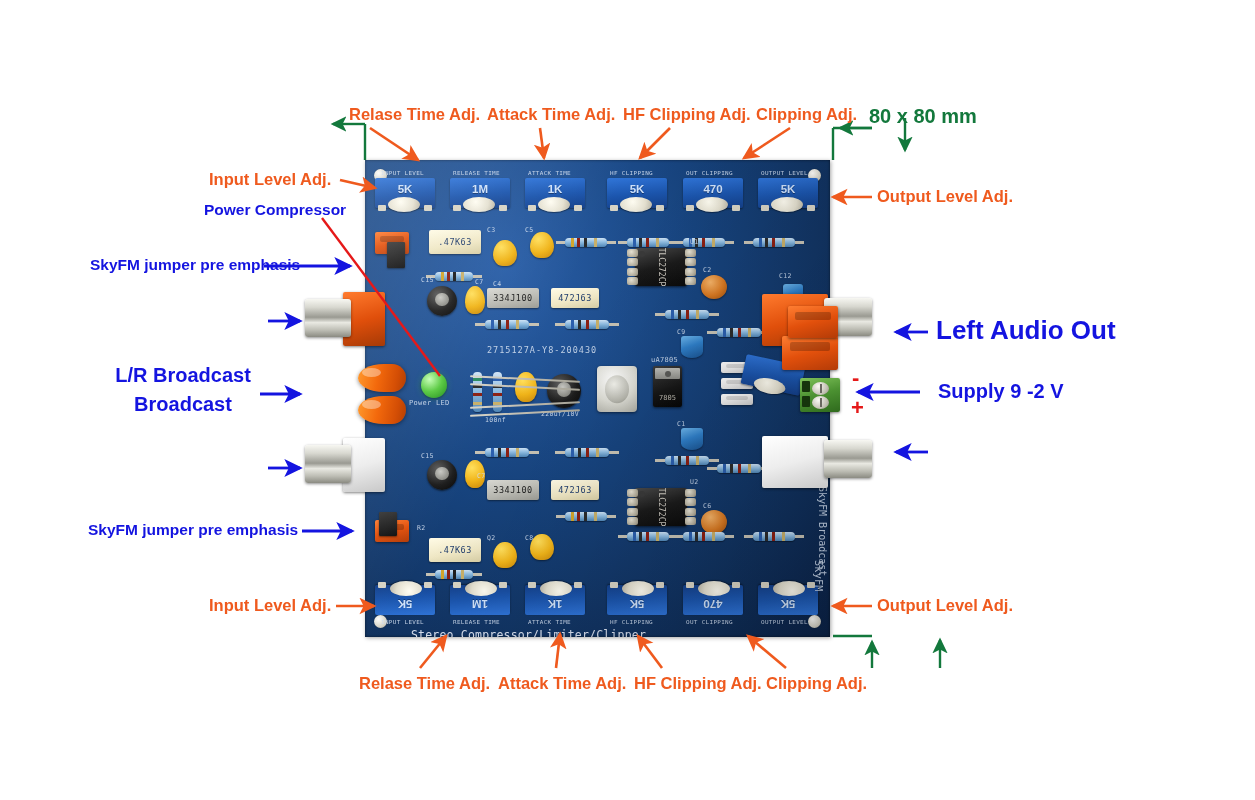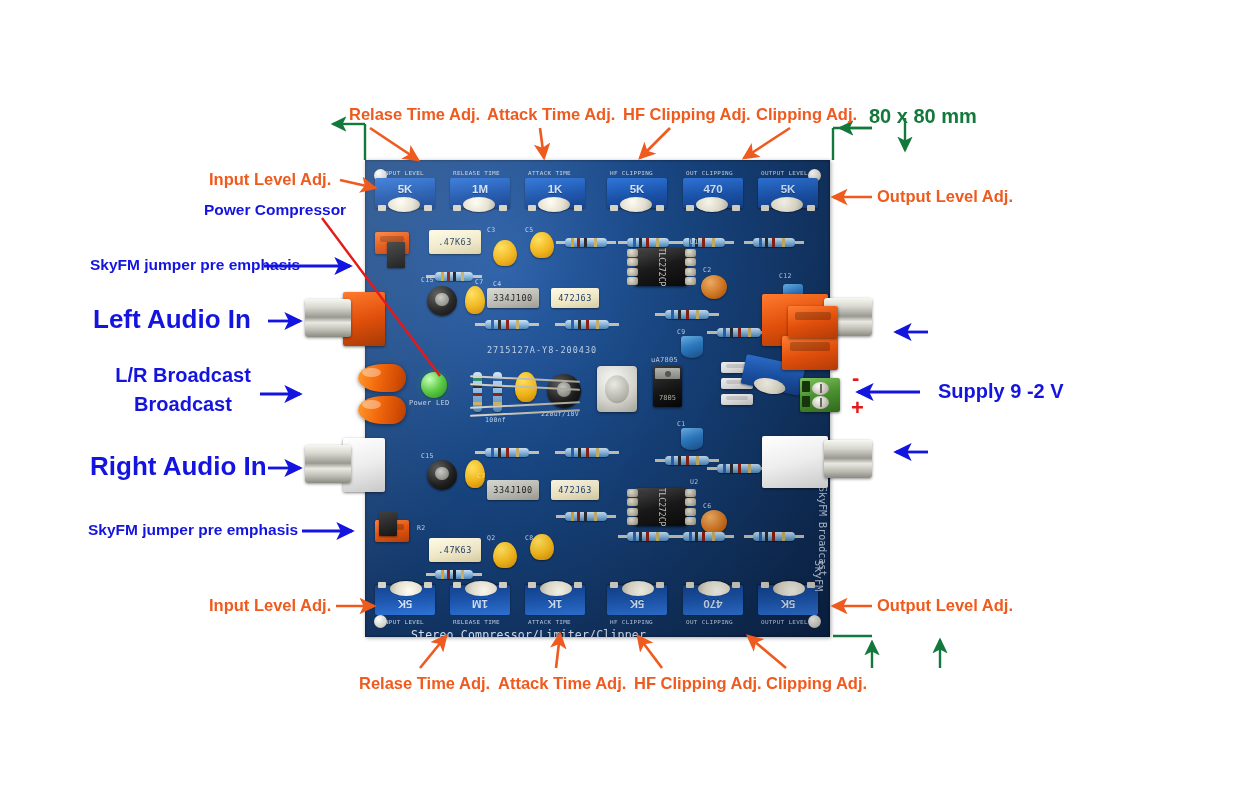--- a/index.html
+++ b/index.html
@@ -664,28 +664,27 @@
   <div class="lbl orange" style="left:349px;top:106px">Relase Time Adj.</div>
   <div class="lbl orange" style="left:487px;top:106px">Attack Time Adj.</div>
   <div class="lbl orange" style="left:623px;top:106px">HF Clipping Adj.</div>
   <div class="lbl orange" style="left:756px;top:106px">Clipping Adj.</div>
 
   <div class="lbl green" style="left:869px;top:106px">80 x 80 mm</div>
 
   <div class="lbl orange" style="left:209px;top:171px">Input Level Adj.</div>
   <div class="lbl blue sml" style="left:204px;top:202px">Power Compressor</div>
   <div class="lbl blue sml" style="left:90px;top:257px">SkyFM jumper pre emphasis</div>
-  <div class="lbl blue big" style="left:93px;top:306px">Left Audio In</div>
   <div class="lbl blue med ctr" style="left:108px;top:365px;width:150px">L/R Broadcast</div>
   <div class="lbl blue med ctr" style="left:108px;top:394px;width:150px">Broadcast</div>
-  <div class="lbl blue big" style="left:90px;top:453px">Right Audio In</div>
   <div class="lbl blue sml" style="left:88px;top:522px">SkyFM jumper pre emphasis</div>
   <div class="lbl orange" style="left:209px;top:597px">Input Level Adj.</div>
 
   <div class="lbl orange" style="left:877px;top:188px">Output Level Adj.</div>
+  <div class="lbl blue big" style="left:936px;top:317px">Left Audio Out</div>
   <div class="lbl blue med" style="left:938px;top:381px">Supply 9 -2 V</div>
   <div class="lbl orange" style="left:877px;top:597px">Output Level Adj.</div>
 
   <div class="plusminus" style="left:852px;top:367px">-</div>
   <div class="plusminus" style="left:851px;top:397px">+</div>
 
   <div class="lbl orange" style="left:359px;top:675px">Relase Time Adj.</div>
   <div class="lbl orange" style="left:498px;top:675px">Attack Time Adj.</div>
   <div class="lbl orange" style="left:634px;top:675px">HF Clipping Adj.</div>
   <div class="lbl orange" style="left:766px;top:675px">Clipping Adj.</div>

